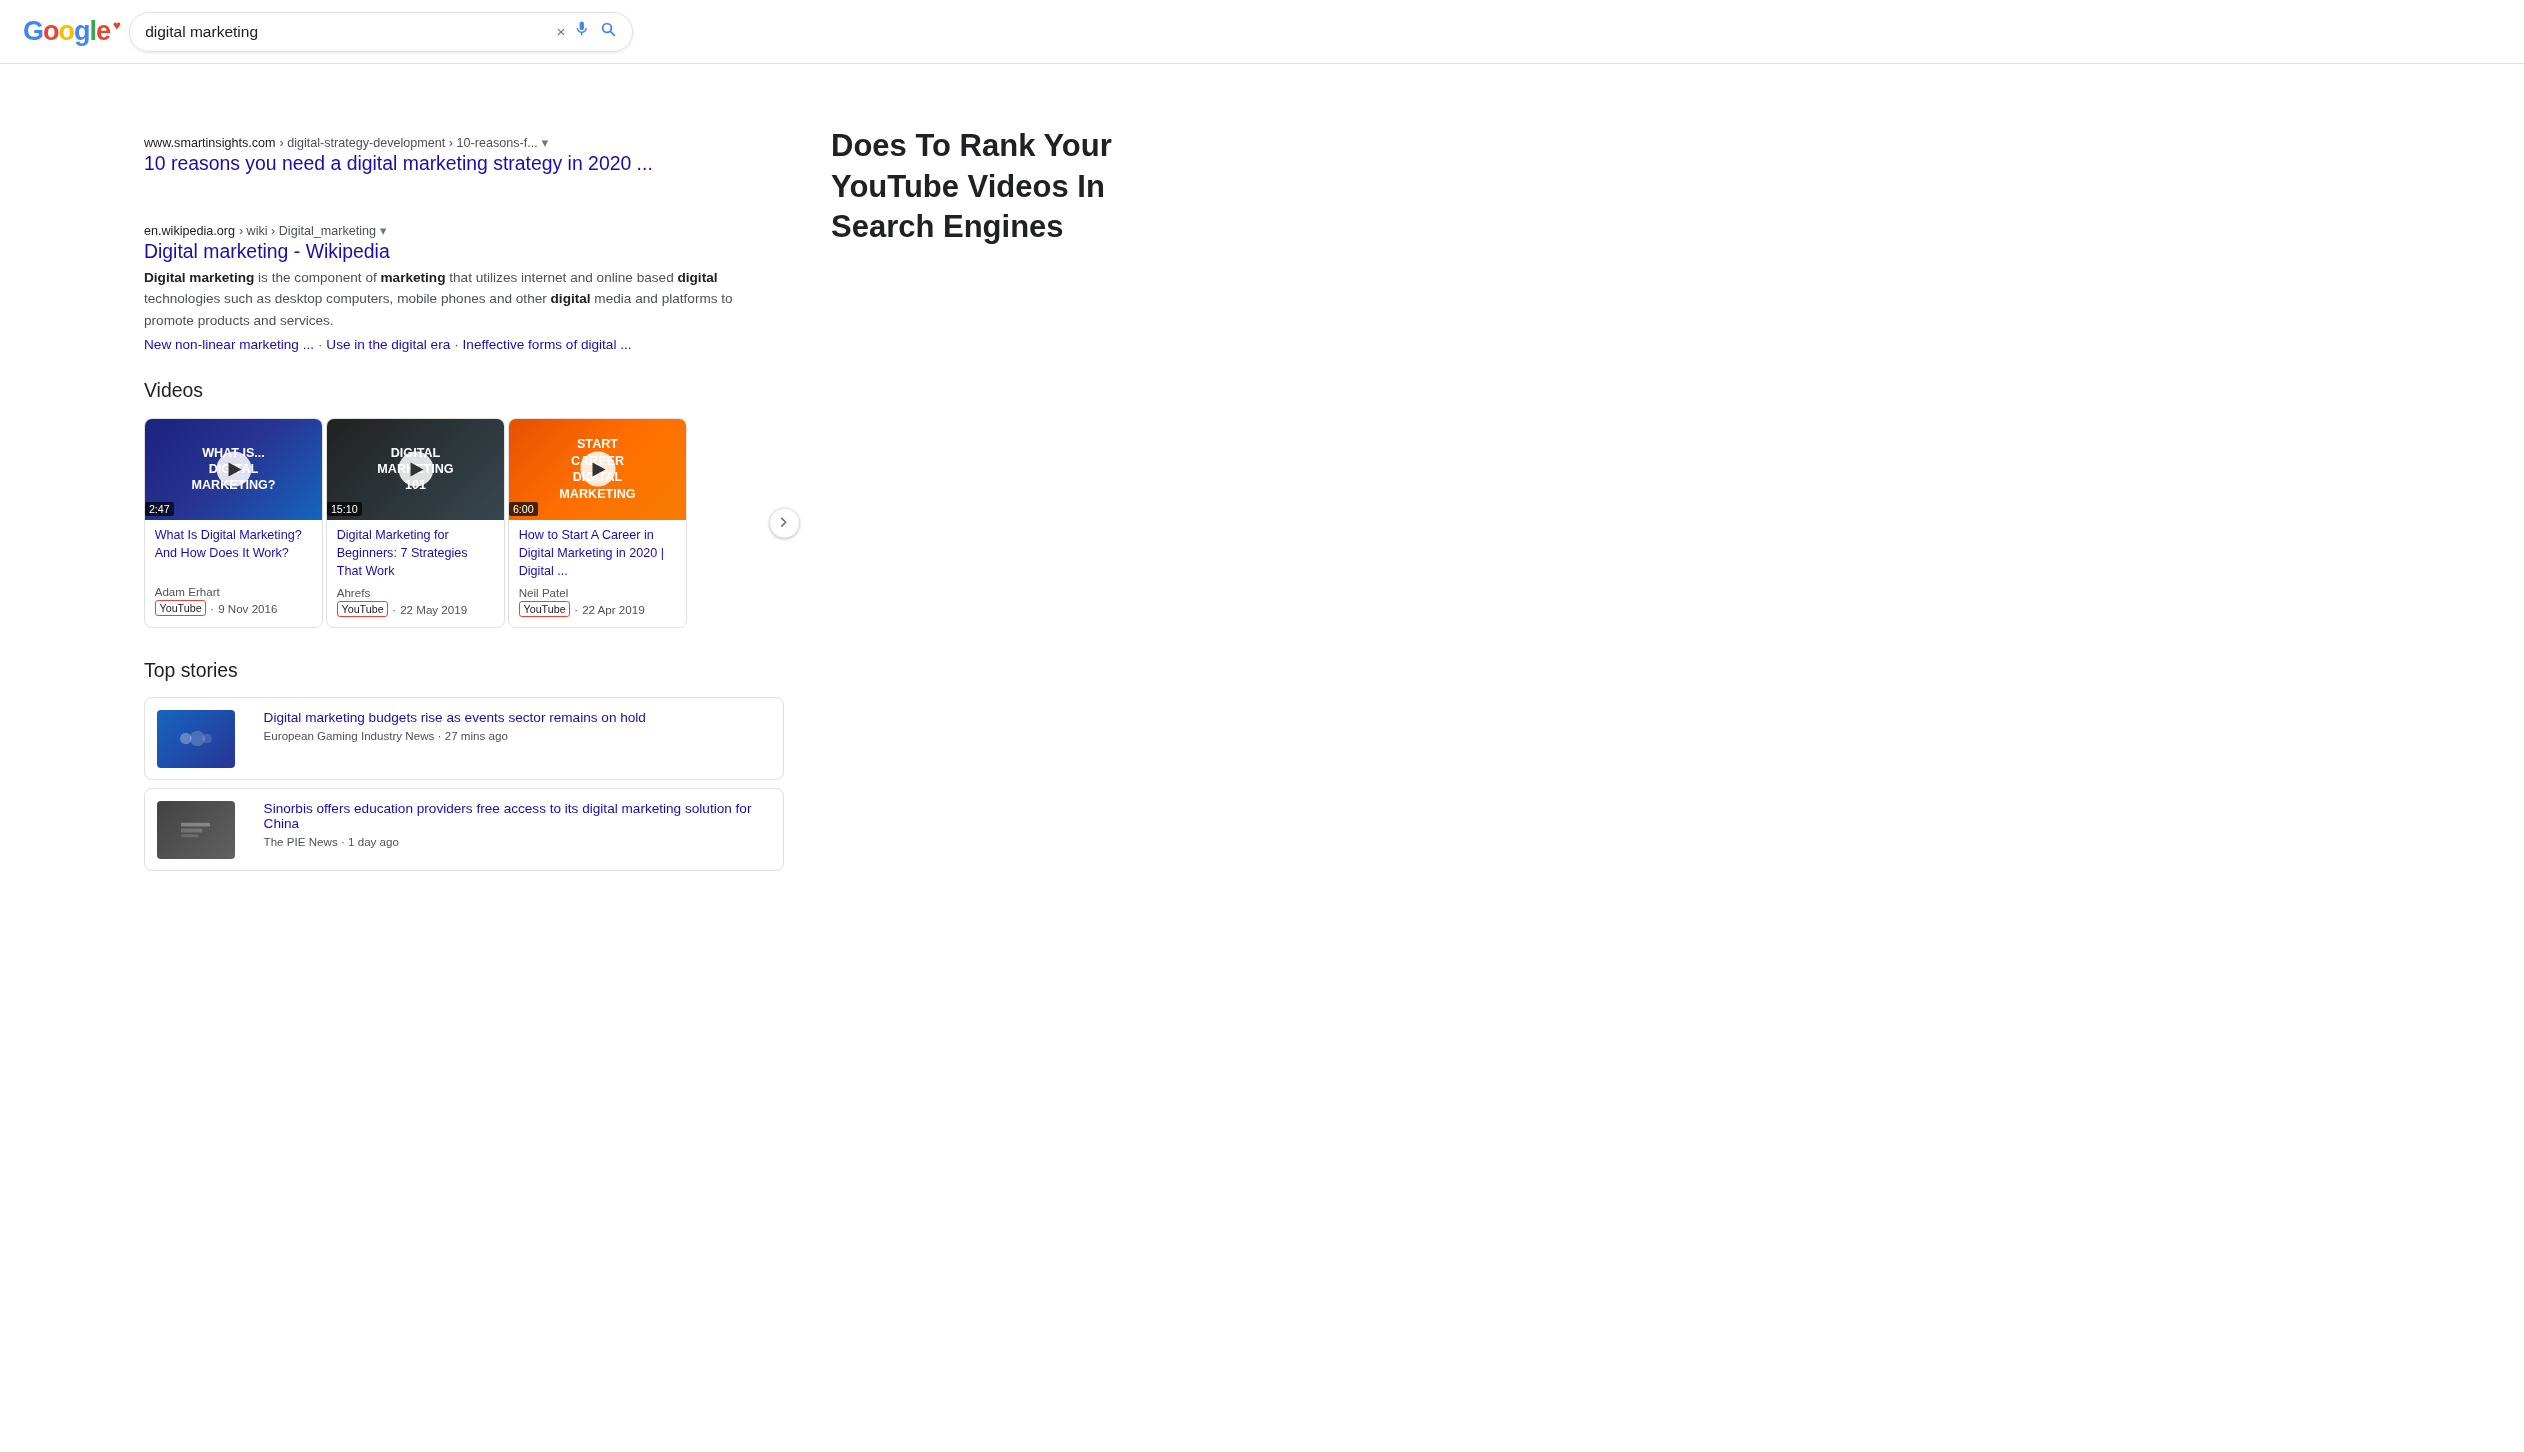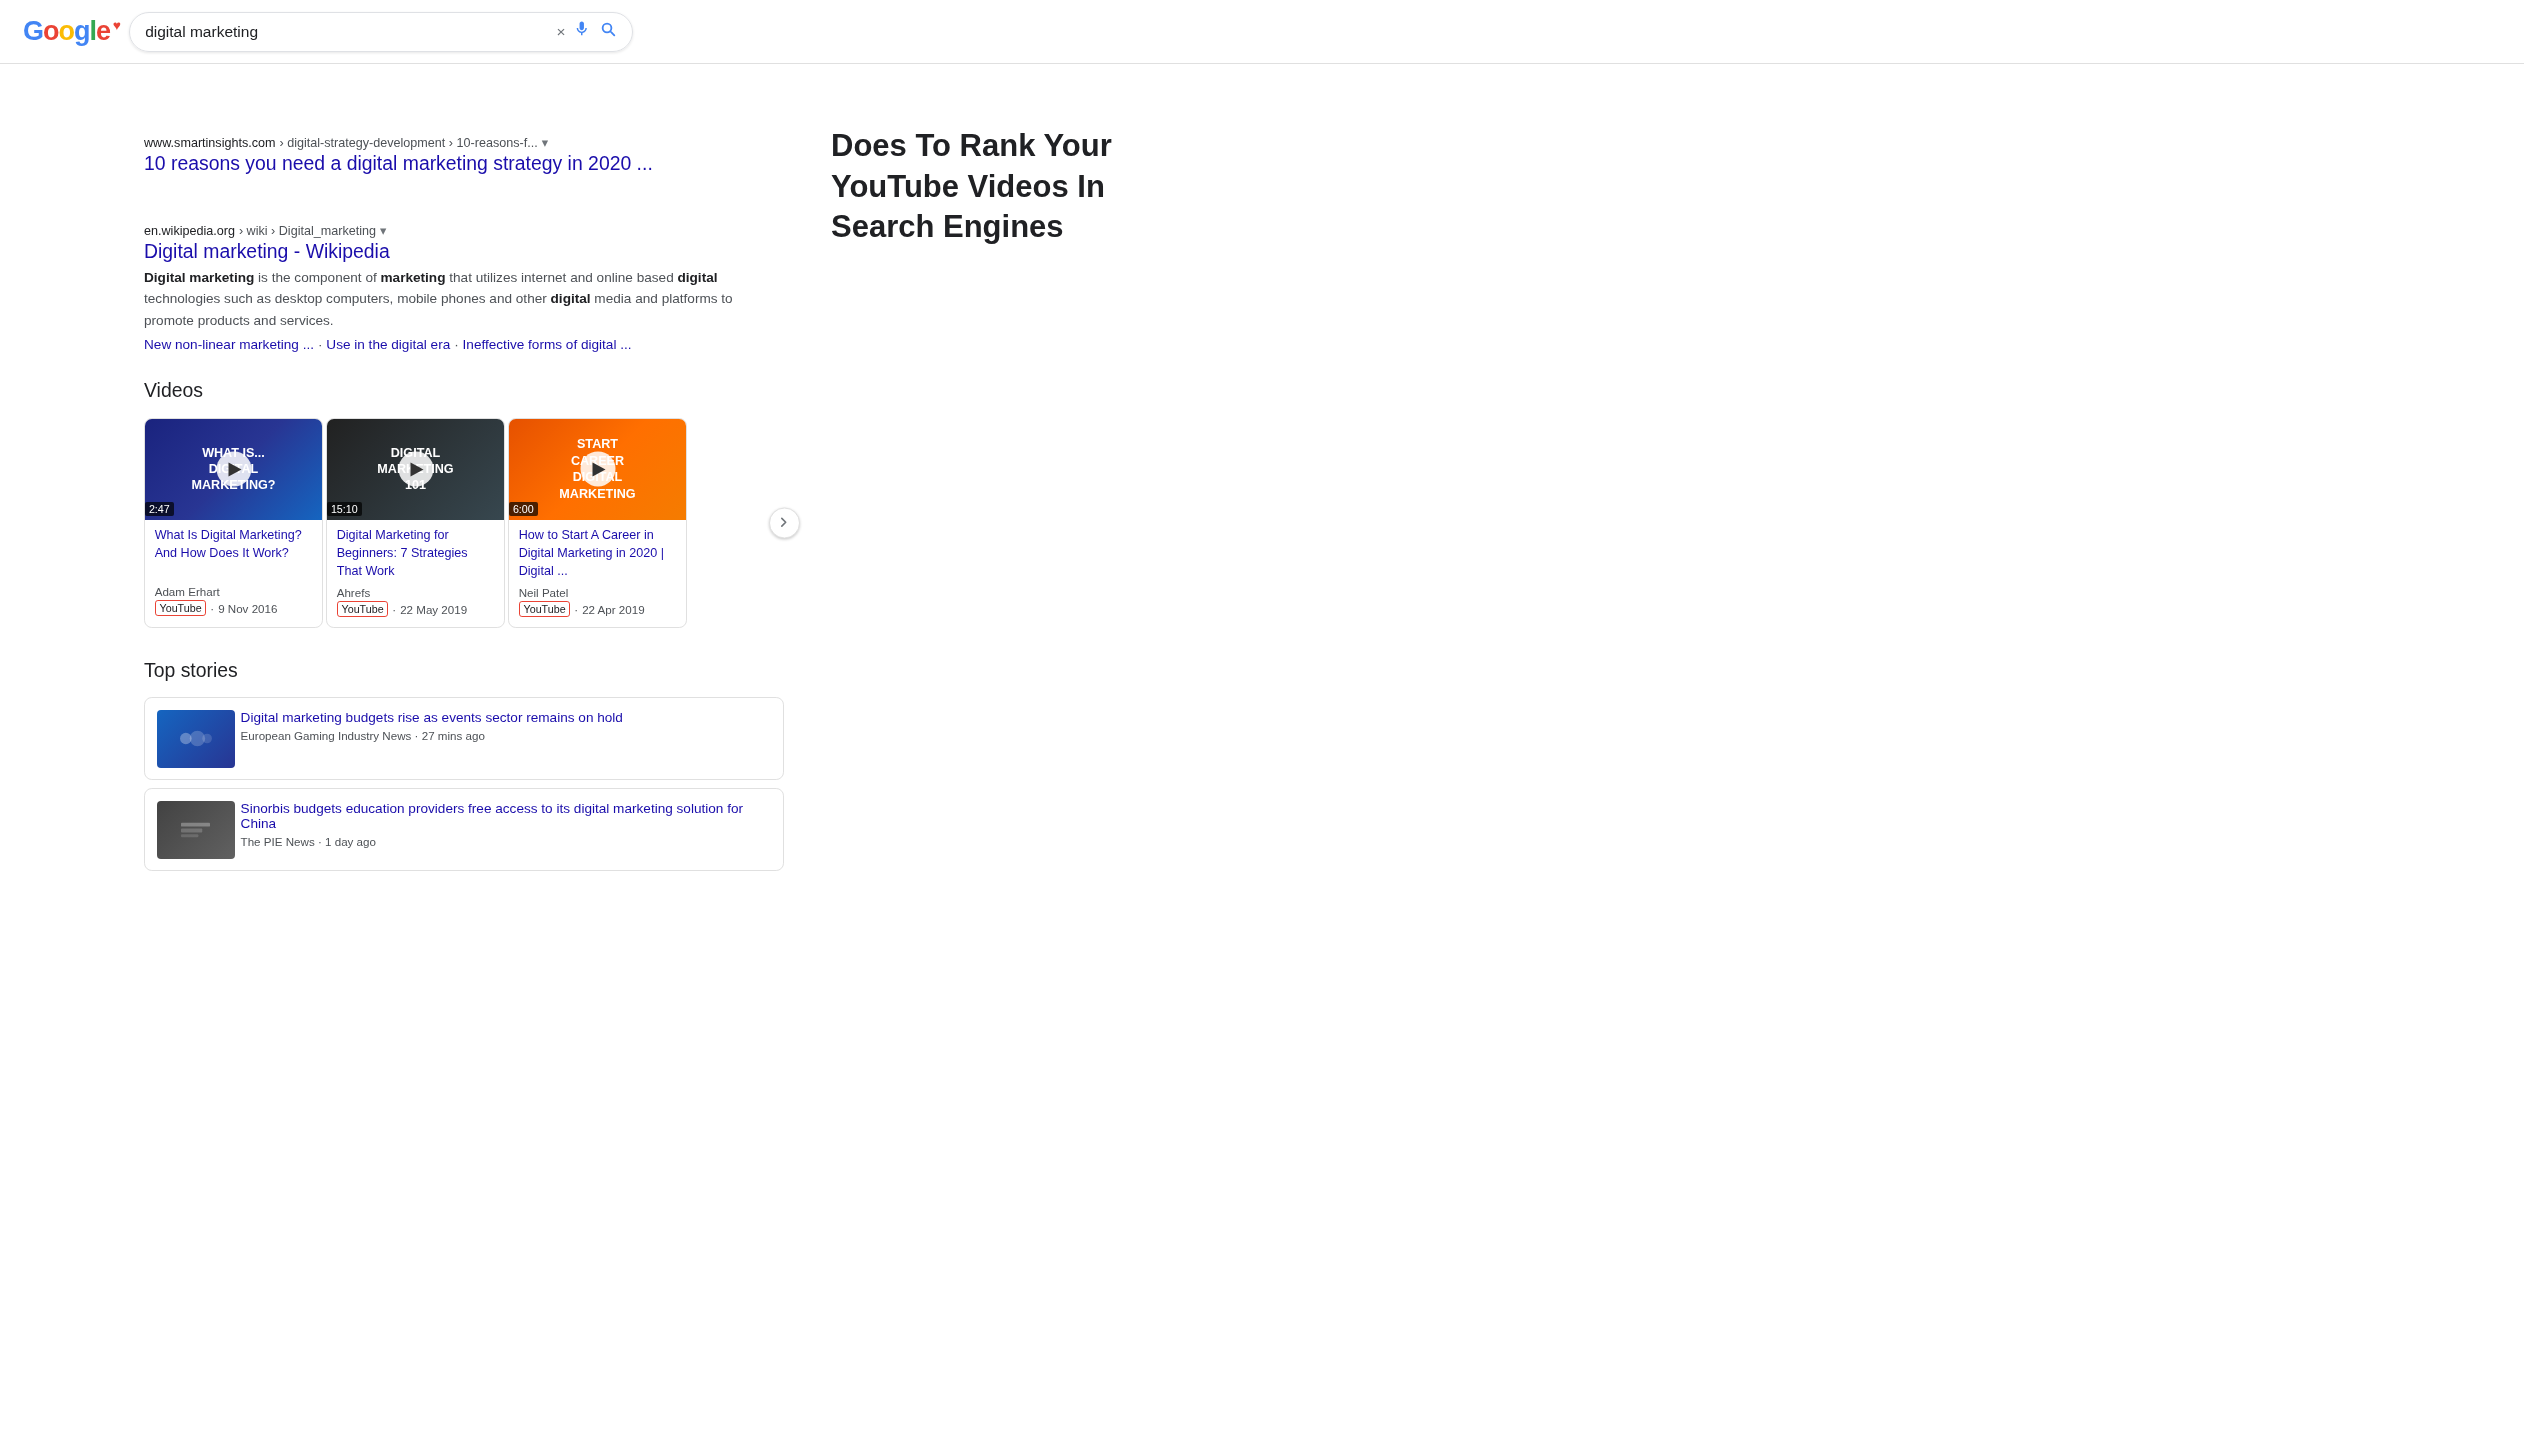--- a/index.html
+++ b/index.html
@@ -241,21 +241,21 @@
       box-shadow: 0 1px 2.9px rgba(0,0,0,0.2);
       z-index: 10;
     }
 
     
     .top-stories {
       margin-top: 31px;
     }
     .story-card {
       display: flex;
-      gap: 6px;
+      gap: 29px;
       padding: 11.6px;
       border: 1px solid #e0e0e0;
       border-radius: 7.8px;
       margin-bottom: 7.8px;
       cursor: pointer;
     }
     .story-img {
       width: 78px;
       height: 58px;
       border-radius: 3.9px;
@@ -468,21 +468,21 @@
 
       <div class="story-card">
         <div class="story-img story-img-2">
           <svg width="39" height="29" viewBox="0 0 40 30">
             <rect x="5" y="8" width="30" height="4" fill="rgba(255,255,255,0.3)" rx="1"></rect>
             <rect x="5" y="14" width="22" height="4" fill="rgba(255,255,255,0.2)" rx="1"></rect>
             <rect x="5" y="20" width="18" height="3" fill="rgba(255,255,255,0.15)" rx="1"></rect>
           </svg>
         </div>
         <div class="story-content">
-          <a class="story-title">Sinorbis budgets education providers free access to its digital marketing solution for China</a>
+          <a class="story-title">Sinorbis offers education providers free access to its digital marketing solution for China</a>
           <div class="story-source">
             <span>The PIE News</span> · <span>1 day ago</span>
           </div>
         </div>
       </div>
 
     </div>
   </div>
 
   <div class="right-panel">

